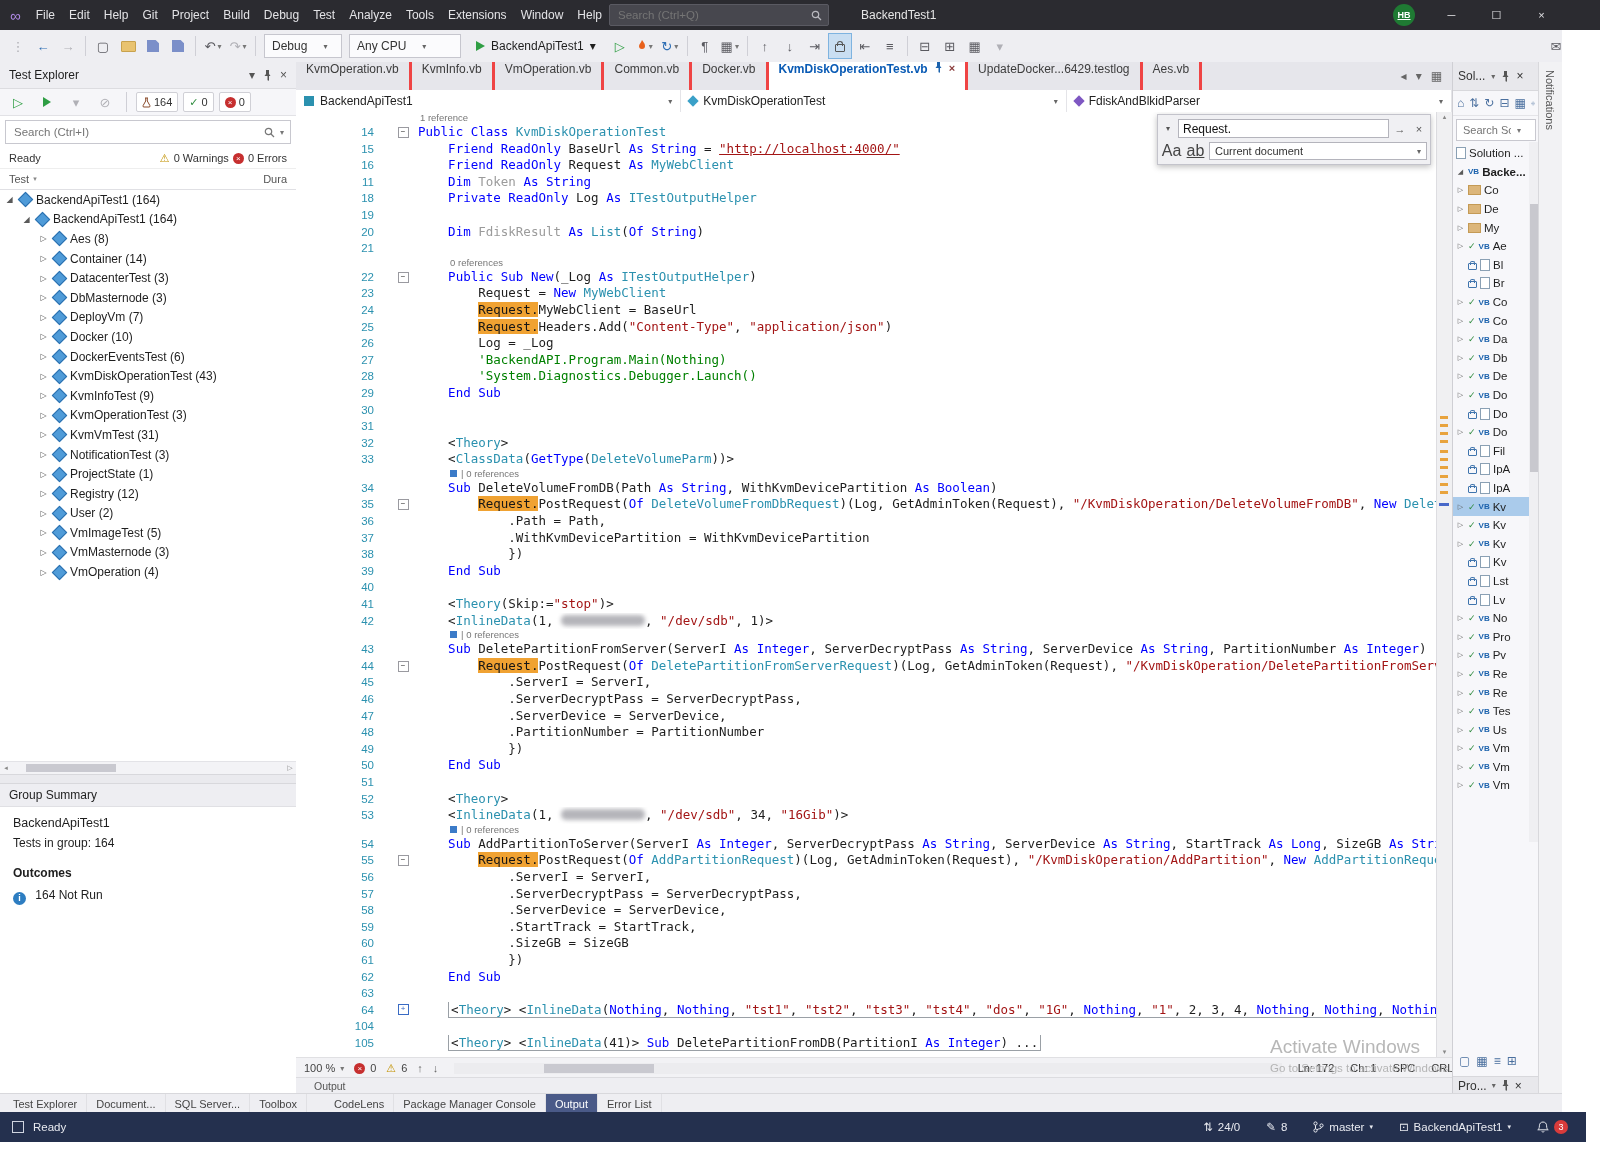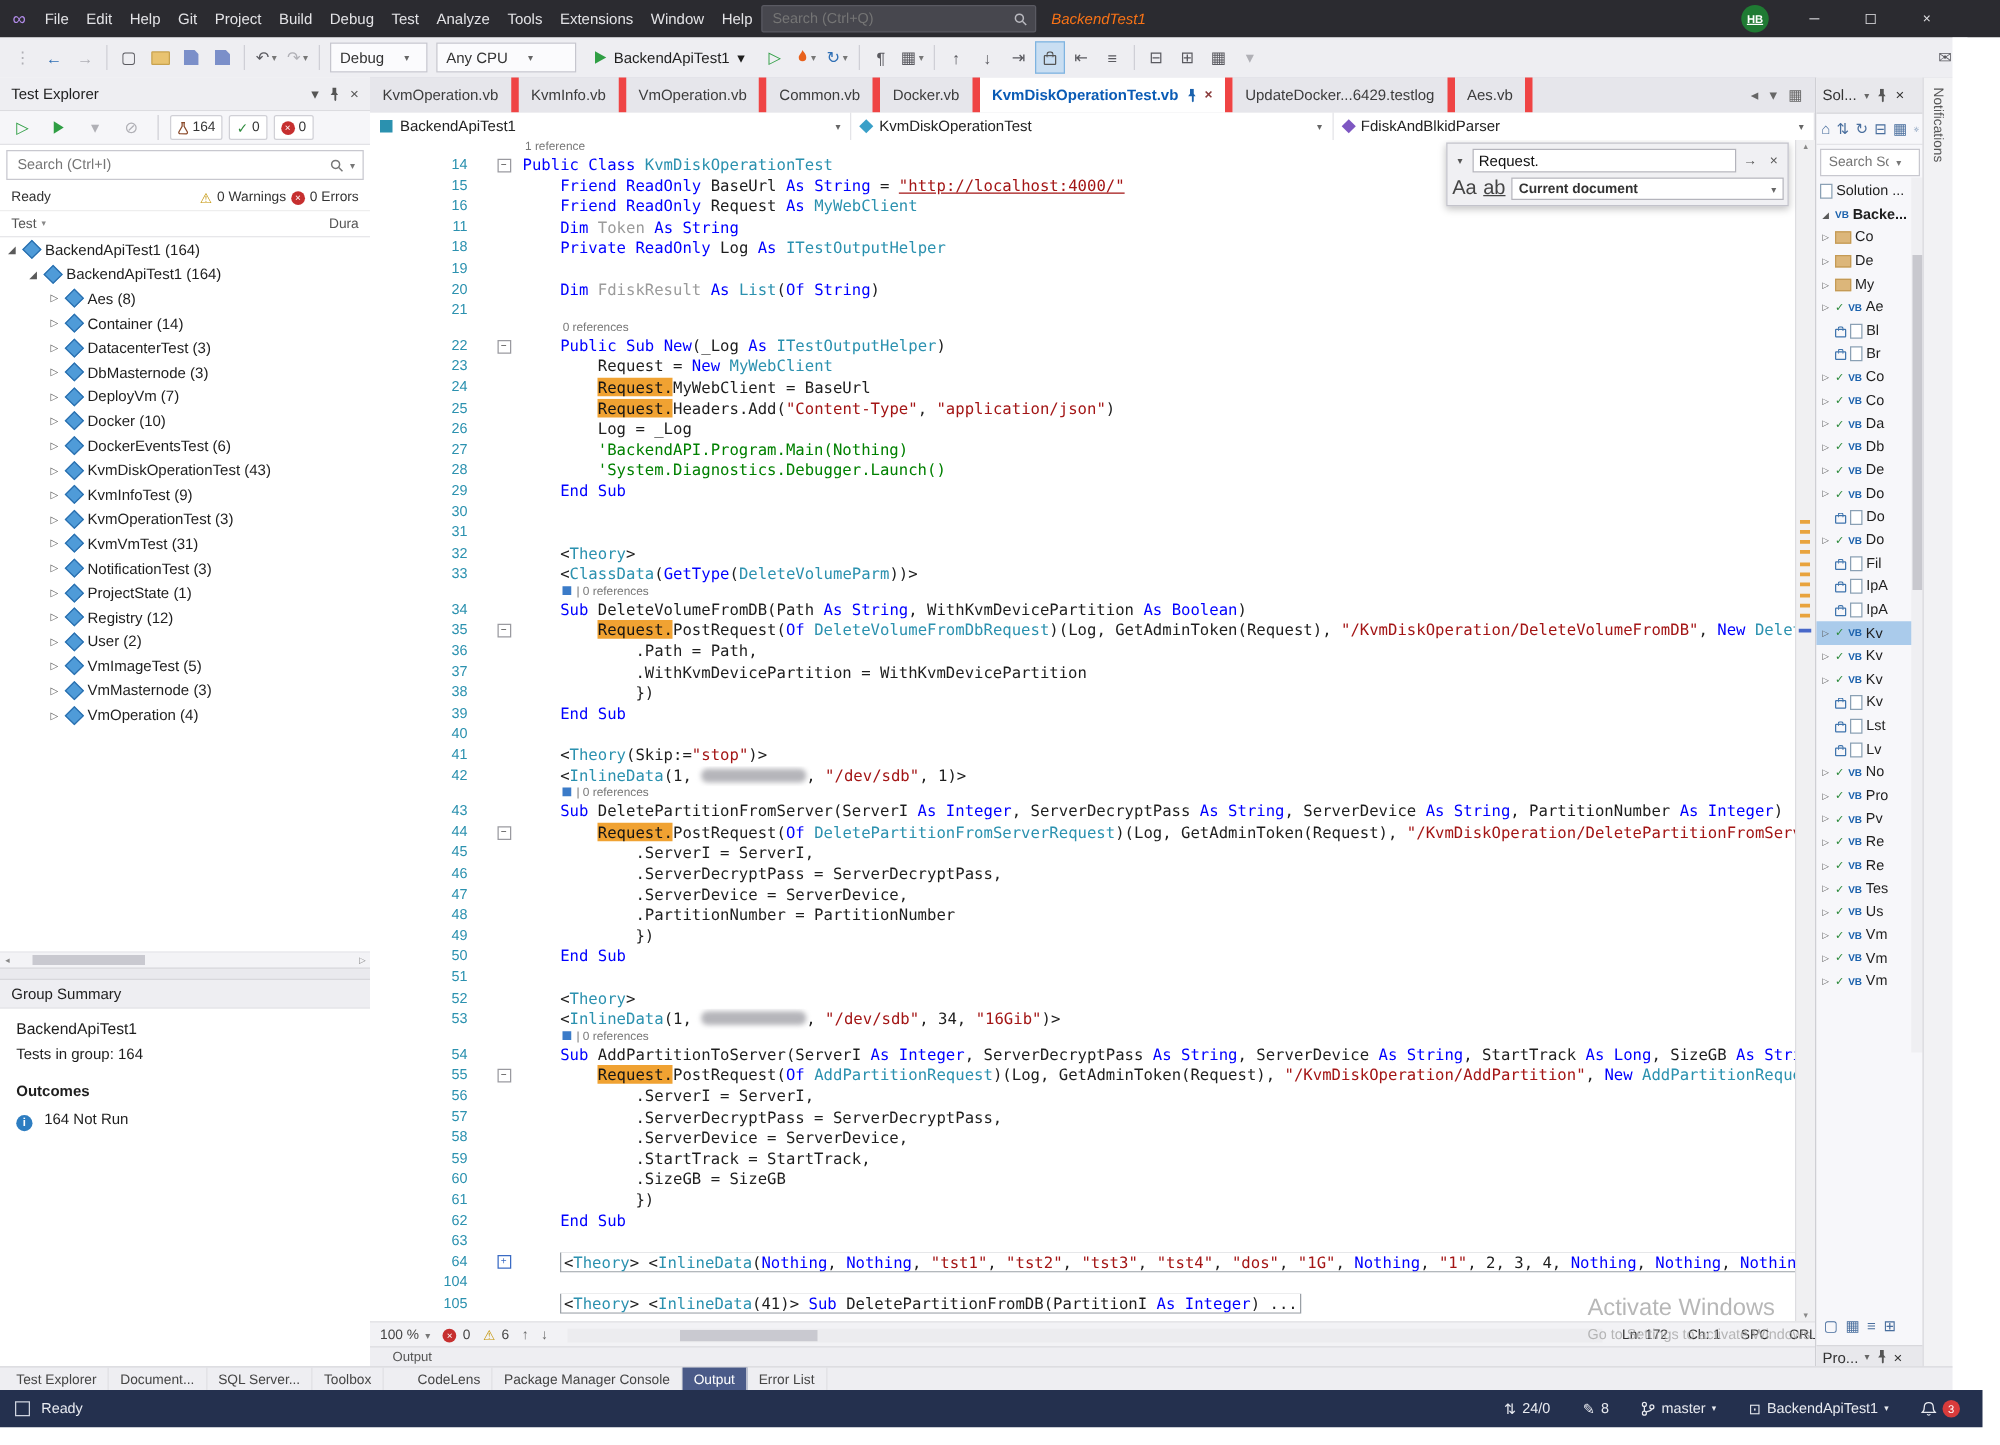--- a/index.html
+++ b/index.html
@@ -7,21 +7,21 @@
        font-family:"Liberation Sans","DejaVu Sans",sans-serif;font-size:12px;color:#1e1e1e;}
   .abs{position:absolute;}
 
   
   .titlebar{left:0;top:0;width:1600px;height:30px;background:#2b2b30;display:flex;align-items:center;color:#e3e3e6;}
   .vslogo{margin:0 8px 0 10px;color:#b18be8;font-size:15px;}
   .mi{padding:0 7px;line-height:30px;cursor:default;}
   .tb-search{width:206px;height:20px;background:#47474e;border:1px solid #5a5a62;border-radius:2px;
              display:flex;align-items:center;color:#b9b9bf;padding:0 6px;font-size:11.5px;}
   .tb-search input{flex:1;background:transparent;border:none;outline:none;color:#b9b9bf;font-size:11.5px;font-family:inherit;}
-  .title-chip{margin-left:12px;color:#f97316;font-style:italic;}
+  .title-chip{margin-left:32px;color:#e5e5e5;}
   .avatar{margin-left:auto;width:22px;height:22px;border-radius:50%;background:#1f7a33;color:#fff;font-size:9px;font-weight:bold;
           display:flex;align-items:center;justify-content:center;text-decoration:underline;}
   .winbtns{display:flex;margin-left:14px;margin-right:36px;}
   .winbtn{width:45px;height:30px;display:flex;align-items:center;justify-content:center;color:#e3e3e6;font-size:11px;}
 
   
   .toolbar{left:0;top:30px;width:1562px;height:32px;background:#eeeef2;border-bottom:1px solid #d4d4da;
            display:flex;align-items:center;padding:0 6px;gap:1px;}
   .ti{min-width:22px;height:24px;display:flex;align-items:center;justify-content:center;color:#5a5a60;font-size:13px;border:1px solid transparent;}
   .ti.blue{color:#2f6fb5;} .ti.green{color:#2f9e44;} .ti.dim{color:#b0b0b6;}
@@ -64,21 +64,21 @@
   .gs-body{padding:9px 13px;background:#fff;font-size:12px;color:#1e1e1e;}
   .gs-body .nm{font-size:12.5px;margin-bottom:6px;}
   .gs-body .tg{margin-bottom:16px;}
   .gs-body .oc{font-weight:bold;margin-bottom:8px;}
   .iinfo{width:13px;height:13px;border-radius:50%;background:#2d7dc1;color:#fff;display:inline-flex;align-items:center;justify-content:center;
          font-size:9px;font-weight:bold;margin-right:6px;vertical-align:-2px;}
   .iinfo::after{content:"i";}
 
   
   .tabstrip{left:296px;top:62px;width:1156px;height:28px;background:#e6e6eb;border-bottom:1px solid #d4d4da;display:flex;align-items:stretch;}
-  .dtab{display:flex;align-items:center;padding:0 10px;border-right:6px solid #ef4444;color:#3c3c3c;gap:6px;white-space:nowrap;}
+  .dtab{display:flex;padding:0 10px;border-right:3px solid #ef4444;color:#3c3c3c;gap:6px;white-space:nowrap;}
   .dtab.active{background:#fff;color:#0a5bb5;font-weight:bold;}
   .dtab .x{color:#8a3b3b;font-size:11px;}
   .ts-right{margin-left:auto;display:flex;align-items:center;gap:9px;padding:0 10px;color:#666;}
   .navbar{left:296px;top:90px;width:1156px;height:22px;background:#fff;border-bottom:1px solid #e4e4e8;display:flex;}
   .nav-dd{flex:1;display:flex;align-items:center;gap:6px;padding:0 8px;border-right:1px solid #e4e4e8;color:#222;}
   .nav-dd .cd{margin-left:auto;font-size:8px;color:#666;}
   .nico{width:10px;height:10px;flex:none;}
   .nico.proj{background:#2b91af;}
   .nico.cls{background:#3aa0c8;transform:rotate(45deg);width:8px;height:8px;}
   .nico.mth{background:#7e57c2;transform:rotate(45deg);width:8px;height:8px;}
@@ -100,21 +100,21 @@
   .cbox{border:1px solid #9aa0a6;padding:0 2px;white-space:pre;}
 
   .findbox{position:absolute;left:861px;top:2px;width:272px;background:#f0f0f3;border:1px solid #c3c3cb;box-shadow:0 2px 6px rgba(0,0,0,.25);z-index:6;}
   .f-r1{display:flex;align-items:center;height:23px;gap:3px;padding:2px 3px 0;}
   .f-chev{width:14px;text-align:center;color:#555;font-size:8px;}
   .f-input{flex:1;height:17px;border:1px solid #b4b4bc;background:#fff;font-size:12px;padding:0 4px;outline:none;font-family:inherit;color:#111;}
   .f-btn{width:16px;text-align:center;color:#555;font-size:11px;}
   .f-r2{display:flex;align-items:center;height:22px;gap:3px;padding:0 3px 2px;}
   .f-tgl{width:19px;height:16px;display:flex;align-items:center;justify-content:center;font-size:16px;color:#444;border:1px solid transparent;}
   .f-tgl.word{text-decoration:underline;}
-  .f-scope{flex:1;height:16px;border:1px solid #b4b4bc;background:#fff;font-size:11px;display:flex;align-items:center;padding:0 5px;color:#333;font-weight:bold;}
+  .f-scope{flex:1;height:16px;border:1px solid #b4b4bc;background:#fff;font-size:11px;display:flex;align-items:center;padding:0 5px;color:#333;}
   .f-scope .cd{margin-left:auto;font-size:8px;color:#666;}
 
   .vscroll{position:absolute;right:0;top:0;width:15px;height:945px;background:#f0f0f2;border-left:1px solid #dddde1;}
   .vs-arrow{position:absolute;left:0;width:15px;text-align:center;font-size:7px;color:#888;}
   .tickO{position:absolute;left:3px;width:8px;height:3px;background:#e8a33d;}
   .tickB{position:absolute;left:2px;width:10px;height:3px;background:#4868c9;}
 
   .ebar{left:296px;top:1057px;width:1156px;height:20px;background:#f2f2f5;border-top:1px solid #e0e0e3;display:flex;align-items:center;
         font-size:11px;color:#444;padding:0 8px;gap:10px;}
   .ebar .zoom{display:flex;align-items:center;gap:5px;}

